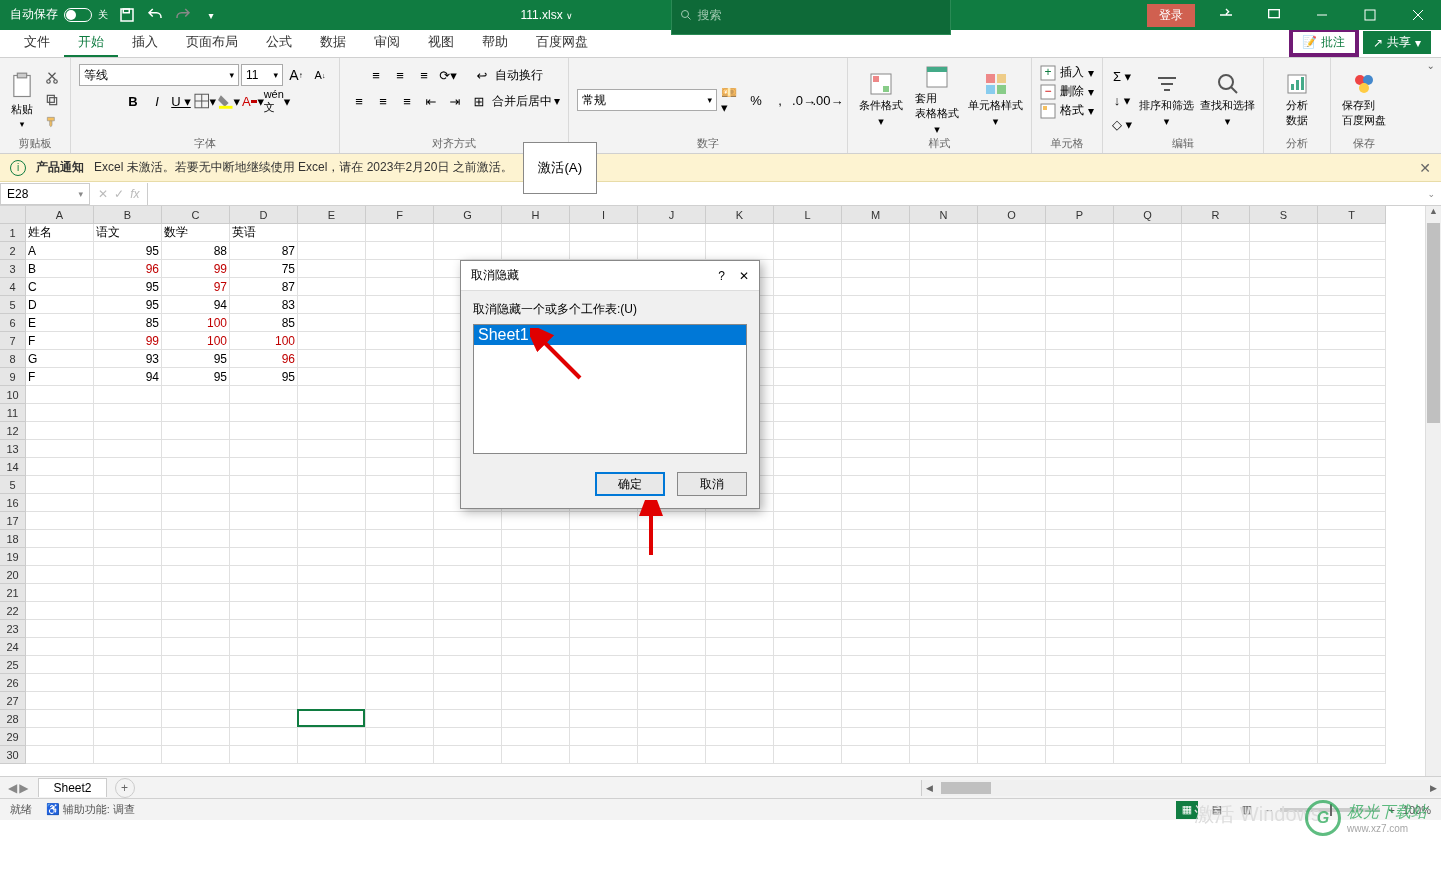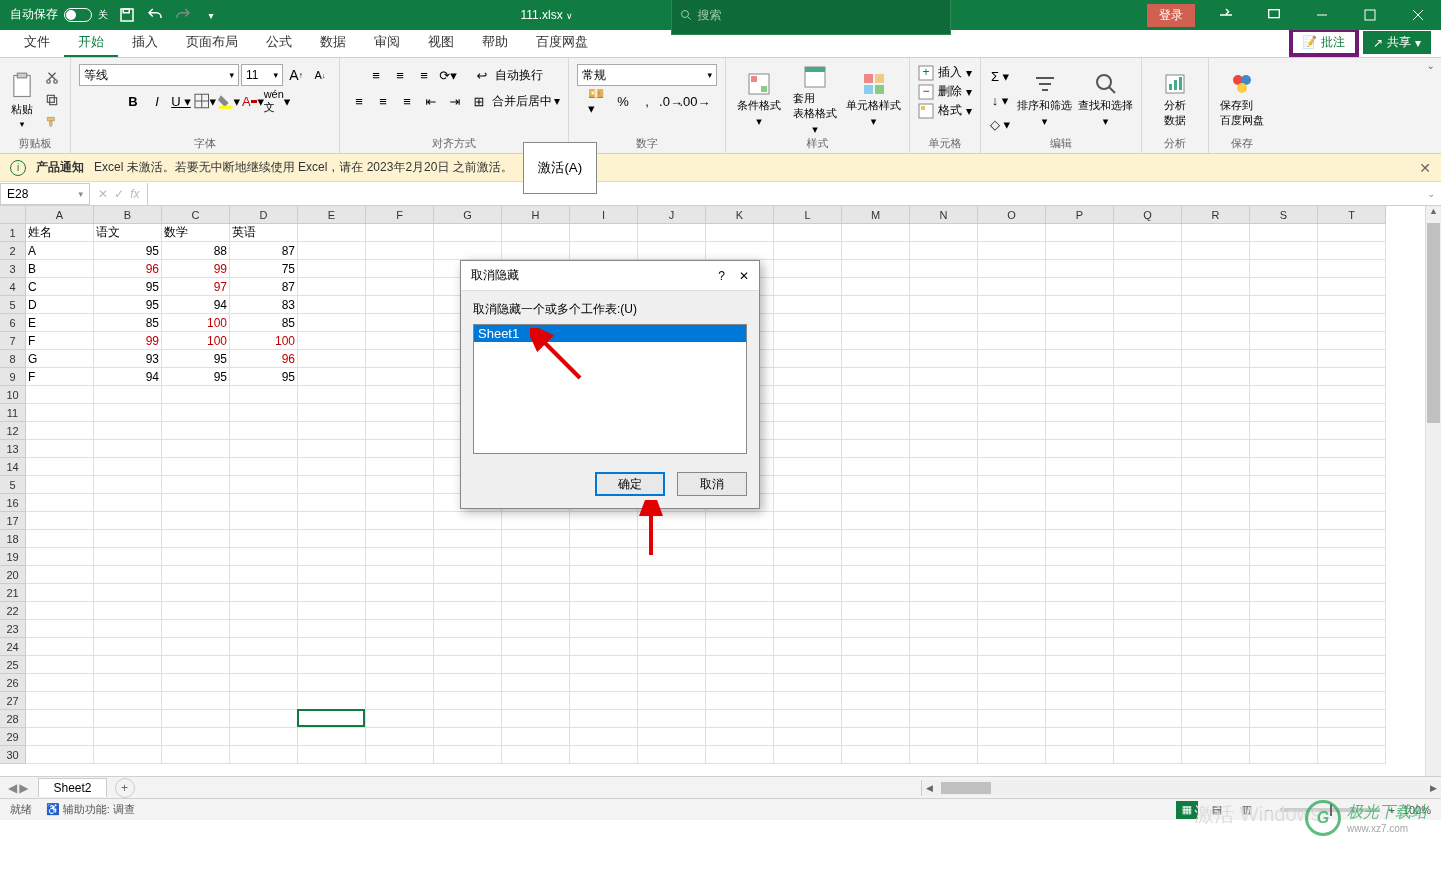--- a/index.html
+++ b/index.html
@@ -84,21 +84,21 @@
 .zoom-slider { width: 100px; height: 4px; background: #ccc; position: relative;}
 .zoom-slider::before { content:''; position:absolute; left:50%; top:-4px; width:2px; height:12px; background:#666;}
 
 
 .modal-overlay { position: absolute; top: 260px; left: 460px; width: 300px; background: #f0f0f0; border: 1px solid #888; box-shadow: 3px 3px 10px rgba(0,0,0,0.3); }
 .dlg-title { height: 30px; display: flex; align-items: center; padding: 0 10px; font-size: 12px; background:#fff; border-bottom:1px solid #ddd;}
 .dlg-title .spacer { flex: 1; }
 .dlg-body { padding: 10px 12px; }
 .dlg-label { font-size: 12px; margin-bottom: 6px; }
 .dlg-list { height: 130px; border: 1px solid #888; background: #fff; overflow: auto; }
-.dlg-list-item { padding: 1px 4px; font-size: 13px; }
+.dlg-list-item { padding: 1px 4px; font-size: 16px; }
 .dlg-list-item.selected { background: #0078d7; color: #fff; }
 .dlg-buttons { padding: 8px 12px 12px; display: flex; justify-content: flex-end; gap: 12px; }
 .dlg-btn { width: 70px; height: 24px; border: 1px solid #888; background: #e8e8e8; font-size: 12px; }
 .dlg-btn.primary { border: 2px solid #0078d7; }
 
 
 .arrow-red { position: absolute; pointer-events: none; }
 
 
 .watermark { position: absolute; right: 14px; bottom: 40px; display: flex; align-items: center; gap: 6px; opacity: 0.75;}
@@ -281,21 +281,21 @@
         <span class="rib-btn">⇤</span>
         <span class="rib-btn">⇥</span>
         <span class="rib-btn">⊞</span>
         <span style="font-size:12px;">合并后居中</span>▾
       </div>
     </div>
     <div class="rib-group-label">对齐方式</div>
   </div>
 
   <div class="rib-group">
-    <div class="rib-content" style="flex-direction:column; gap:4px;">
+    <div class="rib-content" style="flex-direction:row; gap:4px;">
       <span class="font-select" style="width:140px;">
           <span>常规</span>
           <span style="margin-left:auto;font-size:9px;">▾</span>
         </span>
       <div class="font-row">
         <span class="rib-btn">💴▾</span>
         <span class="rib-btn">%</span>
         <span class="rib-btn">,</span>
         <span class="rib-btn">.0→</span>
         <span class="rib-btn">.00→</span>

